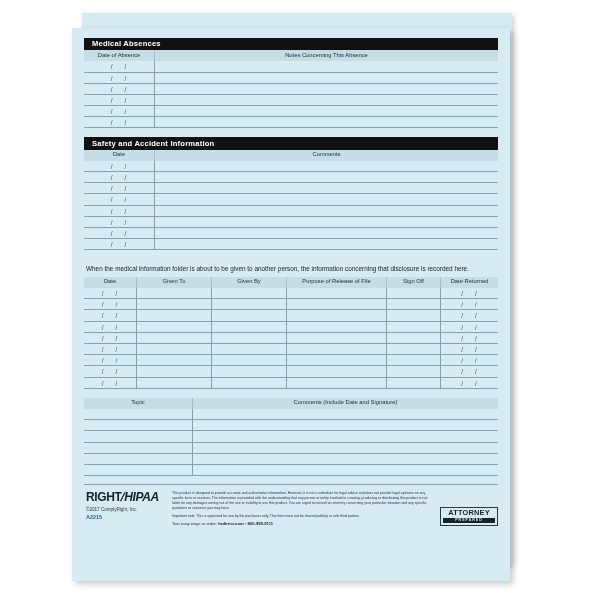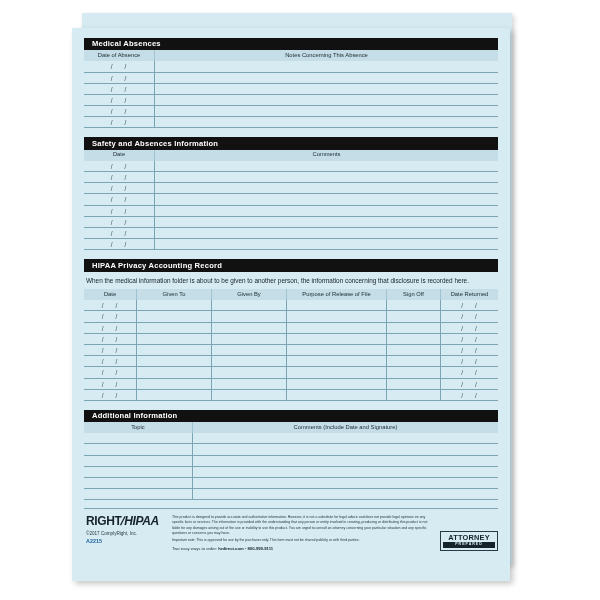--- a/index.html
+++ b/index.html
@@ -197,21 +197,21 @@
           <div class="cell" style="flex: 1 1 0%;"></div>
         </div>
         <div class="row">
           <div class="cell datec" style="width: 70px;">/    /</div>
           <div class="cell" style="flex: 1 1 0%;"></div>
         </div>
       </div>
 
     <div class="sec-gap"></div>
 
-    <div class="bar-black">Safety and Absences Information</div>
+    <div class="bar-black">Safety and Accident Information</div>
     <div class="colhead">
       <div style="width:70px;">Date</div>
       <div style="flex:1;">Comments</div>
     </div>
     <div class="tbl" id="tbl-safety">
         <div class="row">
           <div class="cell datec" style="width: 70px;">/    /</div>
           <div class="cell" style="flex: 1 1 0%;"></div>
         </div>
         <div class="row">
@@ -239,21 +239,20 @@
           <div class="cell" style="flex: 1 1 0%;"></div>
         </div>
         <div class="row">
           <div class="cell datec" style="width: 70px;">/    /</div>
           <div class="cell" style="flex: 1 1 0%;"></div>
         </div>
       </div>
 
     <div class="sec-gap"></div>
 
-    <div class="bar-black">HIPAA Privacy Accounting Record</div>
     <div class="intro">When the medical information folder is about to be given to another person, the information concerning that disclosure is recorded here.</div>
     <div class="colhead">
       <div style="width:52px;">Date</div>
       <div style="width:75px;">Given To</div>
       <div style="width:75px;">Given By</div>
       <div style="flex:1;">Purpose of Release of File</div>
       <div style="width:54px;">Sign Off</div>
       <div style="width:58px;">Date Returned</div>
     </div>
     <div class="tbl" id="tbl-hipaa">
@@ -326,21 +325,20 @@
           <div class="cell" style="width: 75px;"></div>
           <div class="cell" style="width: 75px;"></div>
           <div class="cell" style="flex: 1 1 0%;"></div>
           <div class="cell" style="width: 54px;"></div>
           <div class="cell datec" style="width: 58px;">/    /</div>
         </div>
       </div>
 
     <div class="sec-gap"></div>
 
-    <div class="bar-black">Additional Information</div>
     <div class="colhead">
       <div style="width:108px;">Topic</div>
       <div style="flex:1;">Comments (Include Date and Signature)</div>
     </div>
     <div class="tbl" id="tbl-additional">
         <div class="row">
           <div class="cell" style="width: 108px;"></div>
           <div class="cell" style="flex: 1 1 0%;"></div>
         </div>
         <div class="row">

